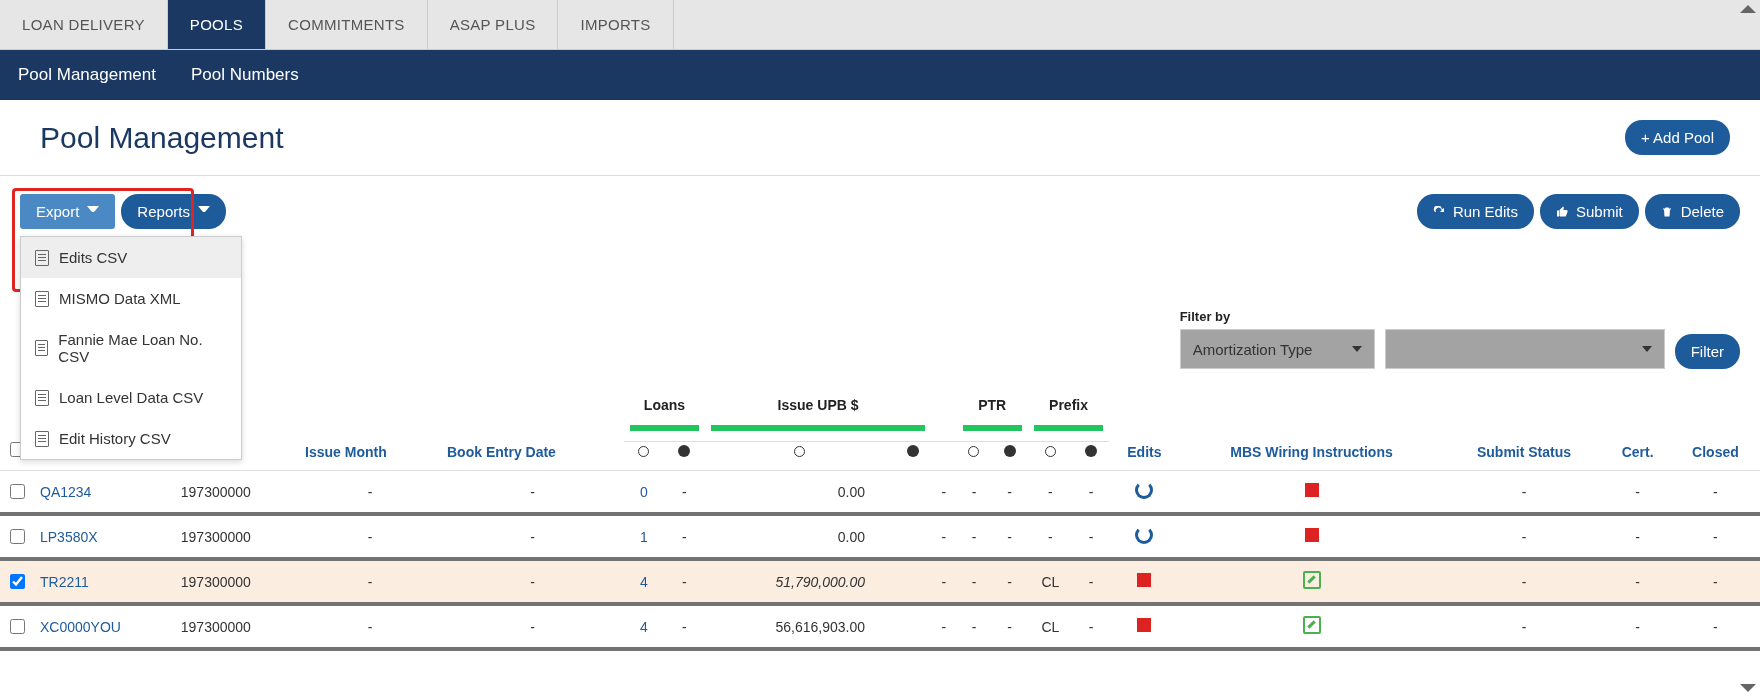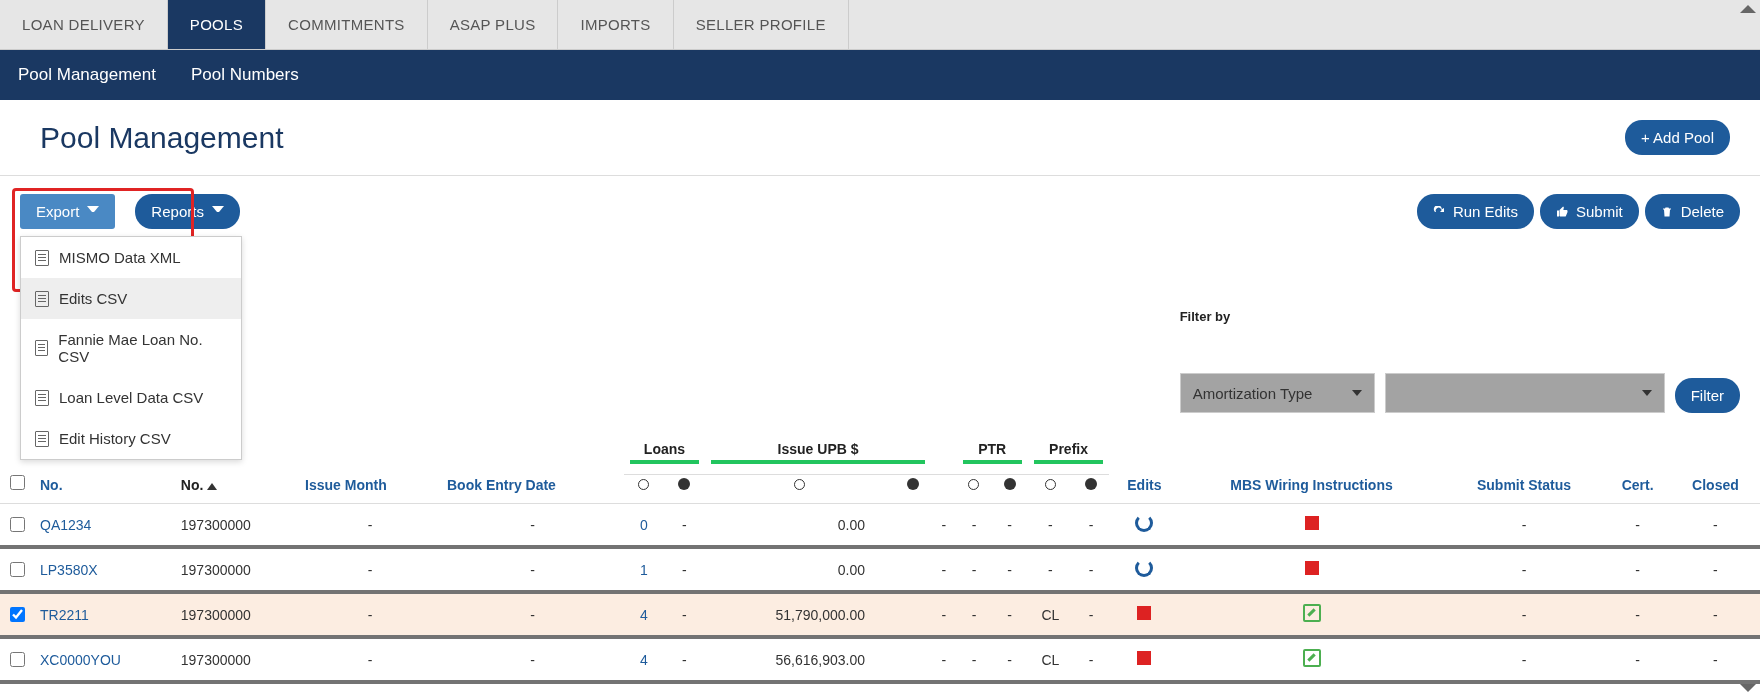--- a/index.html
+++ b/index.html
@@ -20,34 +20,34 @@
 
   
   .btn { display:inline-flex; align-items:center; gap:8px; padding:9px 16px; border-radius:3px; font-size:15px; cursor:pointer; border:none; }
   .btn-primary { background:#1e5b9b; color:#fff;border-radius:17px; }
   .btn-export { background:#4a89c4; color:#fff; }
   .btn svg, .btn .caret { width:12px; height:12px; }
   .caret { display:inline-block; width:0; height:0; border-left:5px solid transparent; border-right:5px solid transparent; border-top:6px solid currentColor; }
 
   
   .toolbar { display:flex; align-items:flex-start; justify-content:space-between; padding:18px 20px 0 20px; position:relative; }
-  .tool-left { display:flex; gap:20px; position:relative; }
+  .tool-left { display:flex; gap:6px; position:relative; }
   .tool-right { display:flex; gap:6px;margin-left:8px; }
   .highlight-box { position:absolute; border:3px solid #e02424; border-radius:4px; top:-6px; left:-8px; width:182px; height:104px; pointer-events:none; }
 
   
   .dropdown { position:absolute; top:42px; left:0; background:#fff; border:1px solid #ccc; min-width:222px; box-shadow:0 2px 6px rgba(0,0,0,0.15); z-index:10; }
   .dropdown-item { display:flex; align-items:center; gap:10px; padding:12px 14px; font-size:15px; color:#333; cursor:pointer; }
   .dropdown-item.hover { background:#eee; }
   .dropdown .file-icon { width:14px; height:16px; border:1.3px solid #666; border-radius:1px; position:relative; }
   .dropdown .file-icon::before { content:""; position:absolute; top:3px; left:2px; right:2px; height:1px; background:#666; box-shadow:0 3px 0 #666, 0 6px 0 #666; }
 
   
   .filter-row { display:flex; justify-content:flex-end; align-items:flex-end; gap:10px; padding:80px 20px 10px 20px; }
-  .filter-group { display:flex; flex-direction:column;gap:44px; }
+  .filter-group { display:flex; flex-direction:column; }
   .filter-label { font-size:13px; font-weight:bold; color:#222; margin-bottom:5px; }
   .select { border:1px solid #ccc; background:#a3a3a3; height:40px; padding:0 30px 0 12px; font-size:15px; position:relative; display:flex; align-items:center; min-width:195px; cursor:pointer; }
   .select .caret { position:absolute; right:12px; border-top-color:#333; }
   .select-wide { min-width:280px; }
 
   
   .grid { width:100%; border-collapse:collapse; }
   .grid th, .grid td { padding:10px 6px; text-align:left; white-space:nowrap; }
   .grid thead th { font-size:14px; font-weight:bold; color:#222; vertical-align:bottom; border-bottom:1px solid #ddd; }
   .grid thead th.link, .grid a { color:#1e5b9b; }
@@ -58,39 +58,38 @@
   .subhead-row th { padding-top:2px; }
   .open-circ { display:inline-block; width:11px; height:11px; border:1.8px solid #333; border-radius:50%; }
   .fill-circ { display:inline-block; width:12px; height:12px; background:#333; border-radius:50%; }
   .chk { width:15px; height:15px; cursor:pointer; }
   .sort-asc { display:inline-block; width:0; height:0; border-left:5px solid transparent; border-right:5px solid transparent; border-bottom:7px solid #333; margin-left:4px; }
   .spin-icon { display:inline-block; width:18px; height:18px; border:3px solid #1e5b9b; border-top-color:transparent; border-radius:50%; }
   .red-sq { display:inline-block; width:14px; height:14px; background:#d22; }
   .edit-ic { display:inline-block; width:18px; height:18px; border:2px solid #4caf50; border-radius:2px; position:relative; }
   .edit-ic::after { content:""; position:absolute; width:9px; height:3px; background:#4caf50; top:5px; left:2px; transform:rotate(-45deg); }
   .link-cell { color:#1e5b9b; cursor:pointer; }
-  .group-label { border-bottom:4px solid #22c55e; padding-bottom:3px; }
+  .group-label { border-bottom:6px solid #22c55e; padding-bottom:12px; }
 
   .scroll-arrow { position:fixed; right:4px; }
   .scroll-arrow.top { top:0; }
   .scroll-arrow.bot { bottom:4px; }
   .scroll-arrow span { display:inline-block; width:0; height:0; border-left:8px solid transparent; border-right:8px solid transparent; }
   .scroll-arrow.top span { border-bottom:8px solid #666; }
   .scroll-arrow.bot span { border-top:8px solid #666; }
 </style>
 </head>
 <body>
 
 <div class="topnav">
   <div class="topnav-item">LOAN DELIVERY</div>
   <div class="topnav-item active">POOLS</div>
   <div class="topnav-item">COMMITMENTS</div>
   <div class="topnav-item">ASAP PLUS</div>
   <div class="topnav-item">IMPORTS</div>
-  <div class="topnav-item">SELLER PROFILE</div>
 </div>
 
 <div class="subnav">
   <div class="subnav-item">Pool Management</div>
   <div class="subnav-item">Pool Numbers</div>
 </div>
 
 <div class="title-row">
   <div class="page-title">Pool Management</div>
   <button class="btn btn-primary">+ Add Pool</button>
@@ -101,27 +100,27 @@
     <div class="highlight-box"></div>
     <button class="btn btn-export">
       <span>Export</span>
       <span class="caret"></span>
     </button>
     <button class="btn btn-primary">
       <span>Reports</span>
       <span class="caret"></span>
     </button>
     <div class="dropdown">
+      <div class="dropdown-item hover">
+        <span class="file-icon"></span>
+        <span>Edits CSV</span>
+      </div>
       <div class="dropdown-item">
         <span class="file-icon"></span>
         <span>MISMO Data XML</span>
-      </div>
-      <div class="dropdown-item hover">
-        <span class="file-icon"></span>
-        <span>Edits CSV</span>
       </div>
       <div class="dropdown-item">
         <span class="file-icon"></span>
         <span>Fannie Mae Loan No. CSV</span>
       </div>
       <div class="dropdown-item">
         <span class="file-icon"></span>
         <span>Loan Level Data CSV</span>
       </div>
       <div class="dropdown-item">
@@ -250,21 +249,21 @@
         <td class="center">-</td>
       </tr>
       <tr class="selected">
         <td class="center"><input type="checkbox" class="chk" checked="" style=""></td>
         <td><span class="link-cell">TR2211</span></td>
         <td>197300000</td>
         <td class="center">-</td>
         <td class="center">-</td>
         <td class="center"><span class="link-cell">4</span></td>
         <td class="center">-</td>
-        <td class="right" style="padding-right:30px;">51,790,000.00</td>
+        <td class="right" style="padding-right:30px;font-style:italic;">51,790,000.00</td>
         <td class="center"></td>
         <td class="center">-</td>
         <td class="center">-</td>
         <td class="center">-</td>
         <td class="center">CL</td>
         <td class="center">-</td>
         <td class="center"><span class="red-sq"></span></td>
         <td class="center"><span class="edit-ic"></span></td>
         <td class="center">-</td>
         <td class="center">-</td>

